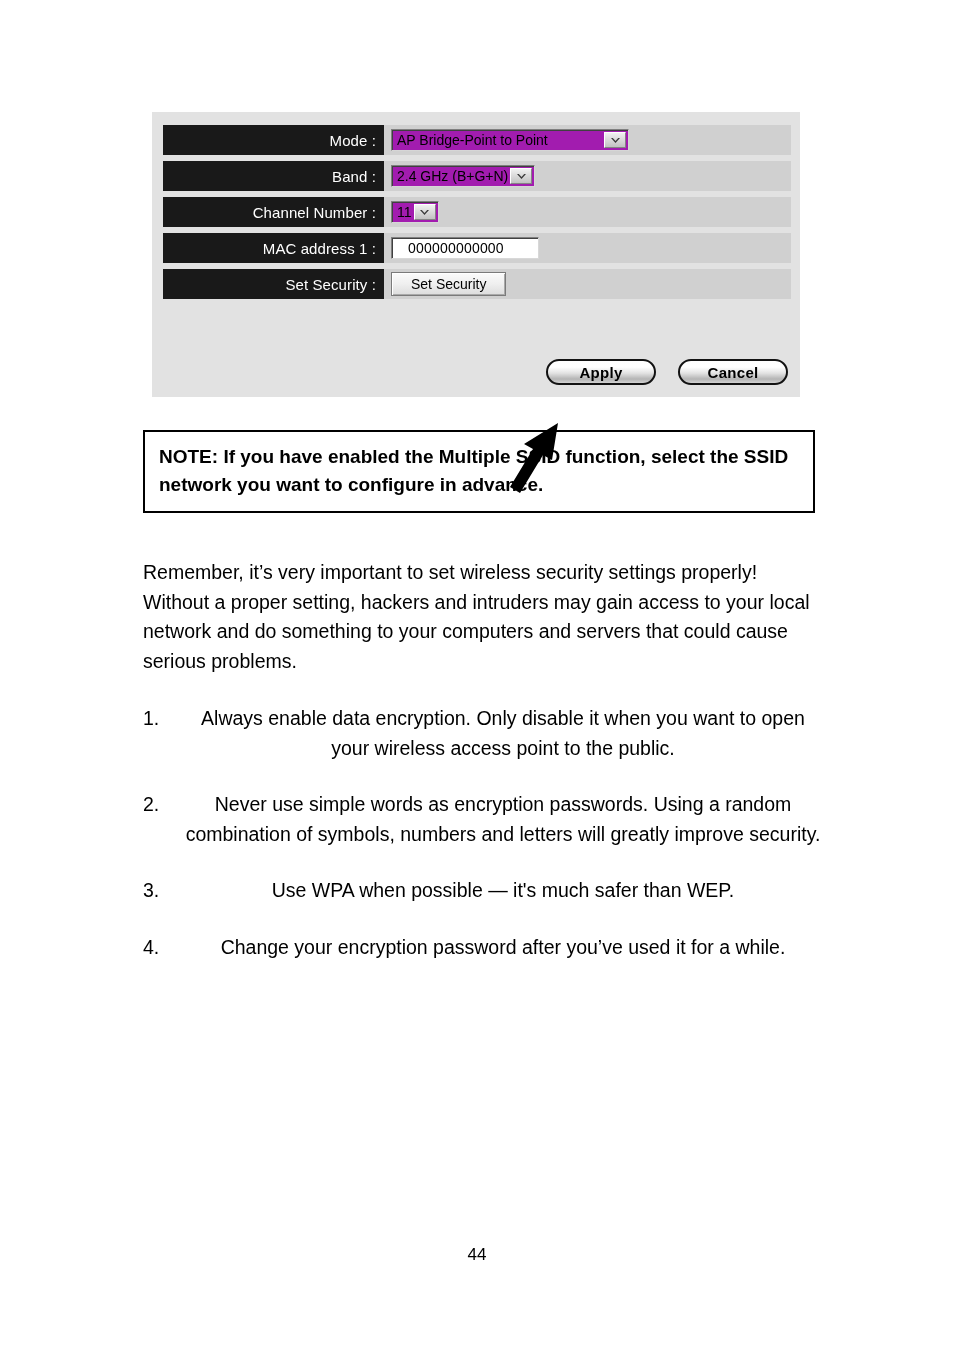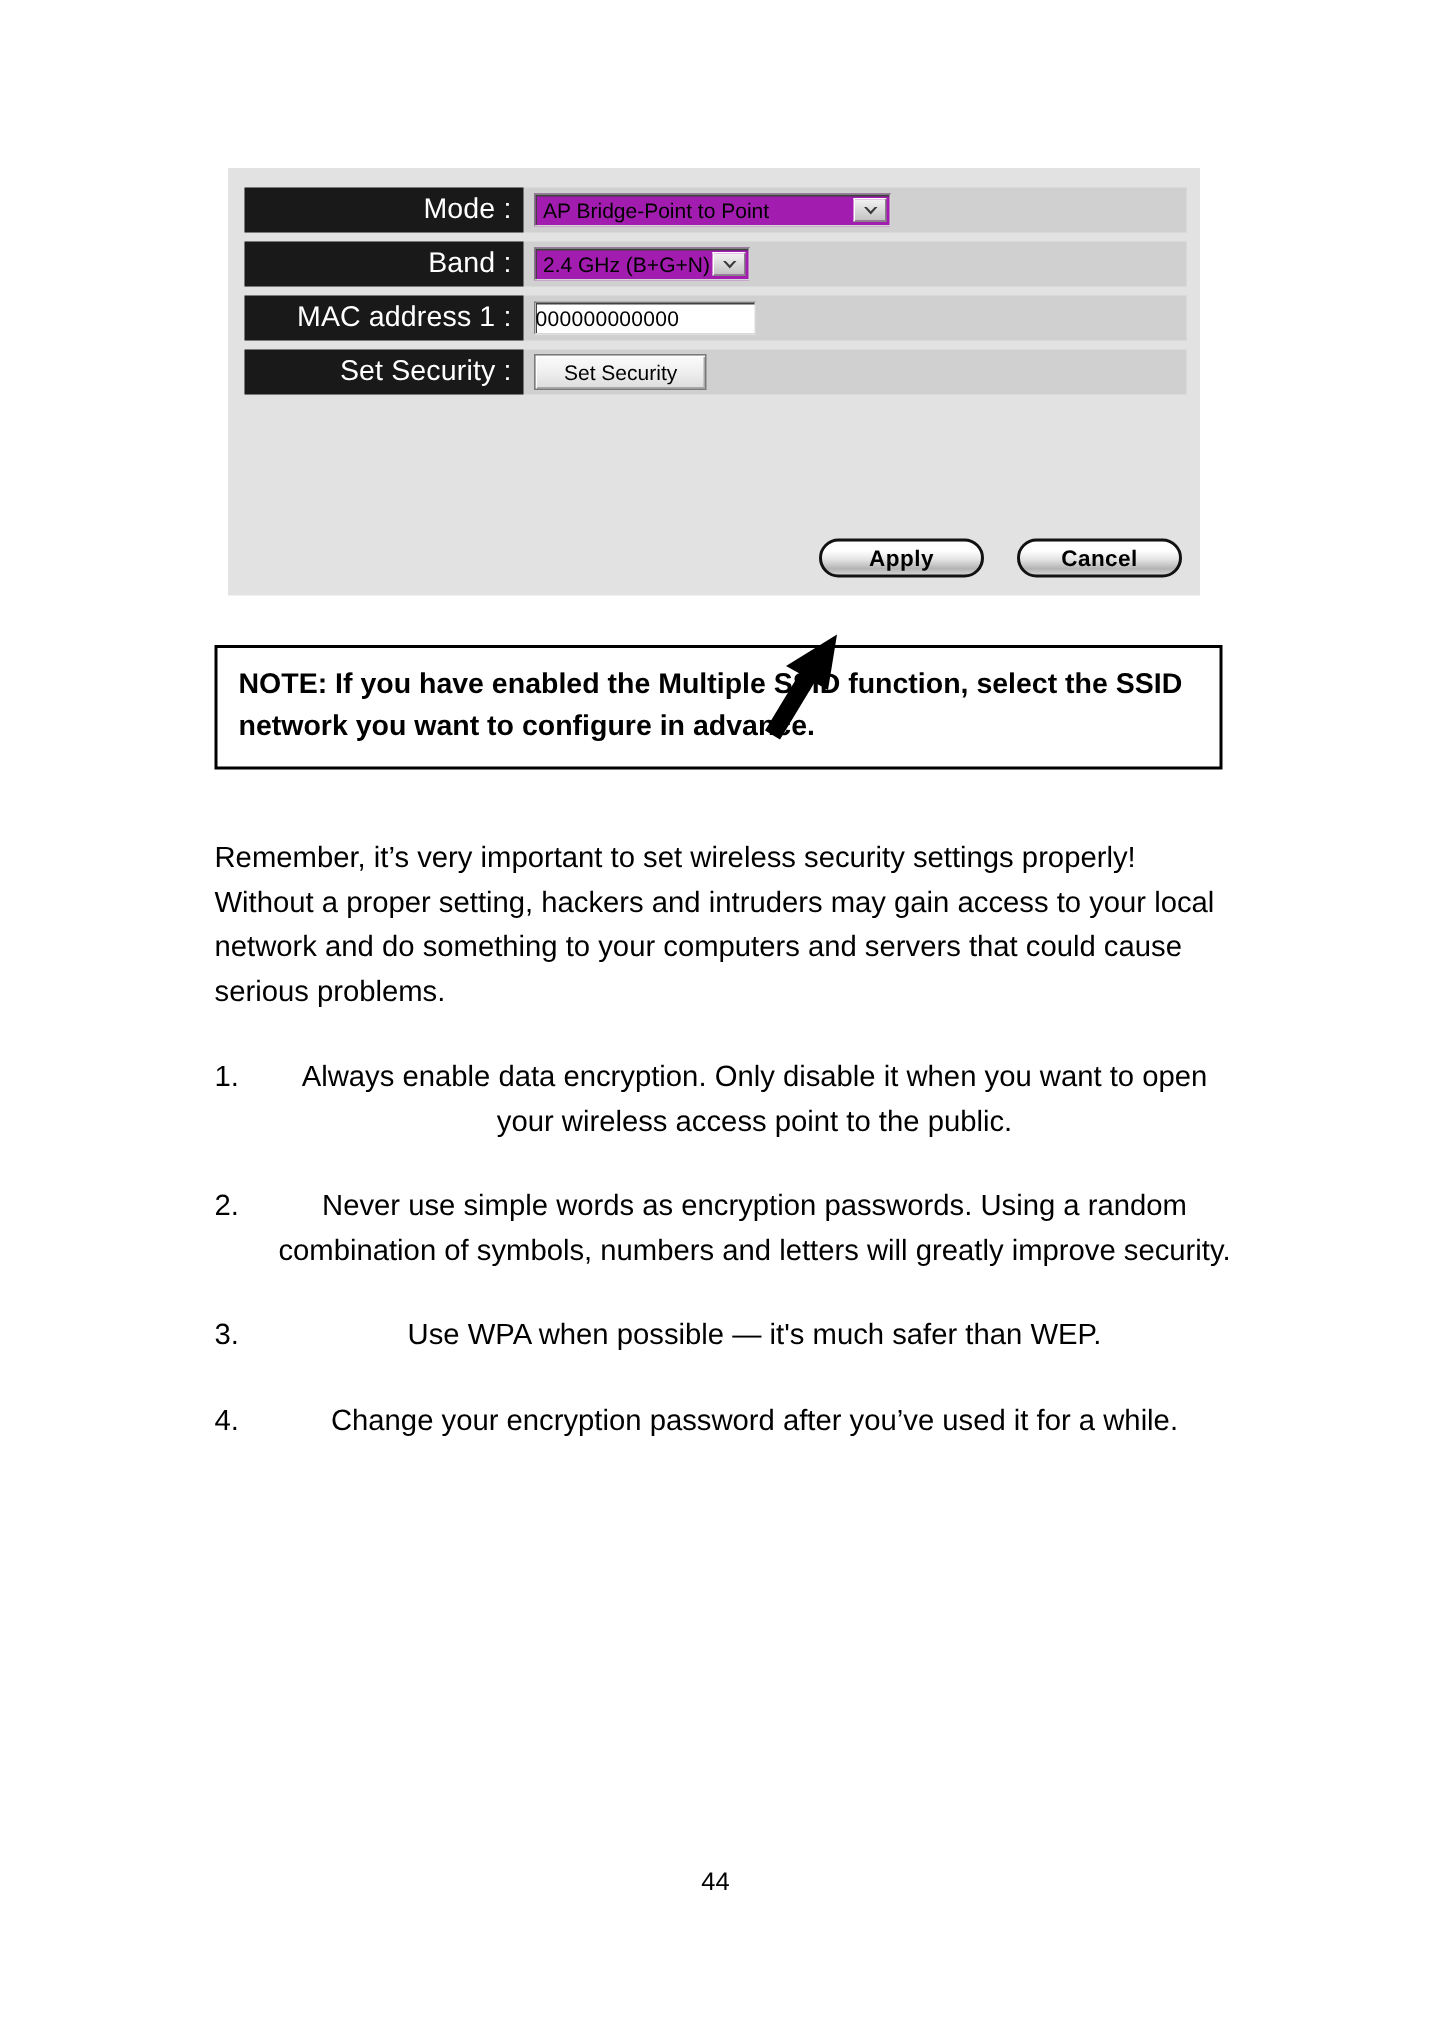--- a/index.html
+++ b/index.html
@@ -33,24 +33,24 @@
     width: 628px;
   }
   .form-row {
     display: flex;
     align-items: stretch;
     height: 30px;
     margin-bottom: 6px;
     background: #d0d0d0;
   }
   .row-label {
-    width: 186px;
+    width: 221px;
     background: #191919;
     color: #ffffff;
-    font-size: 19px;
+    font-size: 15px;
     display: flex;
     align-items: center;
     justify-content: flex-end;
     padding-right: 8px;
     box-sizing: border-box;
     letter-spacing: 0.1px;
   }
   .row-field {
     flex: 1;
     display: flex;
@@ -102,21 +102,21 @@
     width: 148px;
     height: 22px;
     background: #ffffff;
     border: 1px solid #7f7f7f;
     border-right-color: #d8d8d8;
     border-bottom-color: #d8d8d8;
     box-shadow: inset 1px 1px 0 #404040;
     box-sizing: border-box;
     display: flex;
     align-items: center;
-    padding-left: 0;
+    padding-left: 16px;
     font-size: 14px;
     letter-spacing: 0.2px;
     color: #000;
   }
 
   
   .wbutton {
     height: 24px;
     padding: 0 19px;
     background: linear-gradient(to bottom, #fbfbfb 0%, #efefef 50%, #dcdcdc 100%);
@@ -245,20 +245,33 @@
           <span class="sel-text">2.4 GHz (B+G+N)</span>
           <span class="sel-arrow">
             <svg width="11" height="7" viewBox="0 0 11 7">
                 <path d="M1 1 L5.5 6 L10 1 L8.2 1 L5.5 3.9 L2.8 1 Z" fill="#3a3a3a"></path>
               </svg>
           </span>
         </div>
       </div>
     </div>
 
+    <div class="form-row">
+      <div class="row-label">Channel Number :</div>
+      <div class="row-field">
+        <div class="wselect w-chan">
+          <span class="sel-text">11</span>
+          <span class="sel-arrow">
+            <svg width="11" height="7" viewBox="0 0 11 7">
+                <path d="M1 1 L5.5 6 L10 1 L8.2 1 L5.5 3.9 L2.8 1 Z" fill="#3a3a3a"></path>
+              </svg>
+          </span>
+        </div>
+      </div>
+    </div>
 
     <div class="form-row">
       <div class="row-label">MAC address 1 :</div>
       <div class="row-field">
         <div class="wtext">000000000000</div>
       </div>
     </div>
 
     <div class="form-row">
       <div class="row-label">Set Security :</div>

